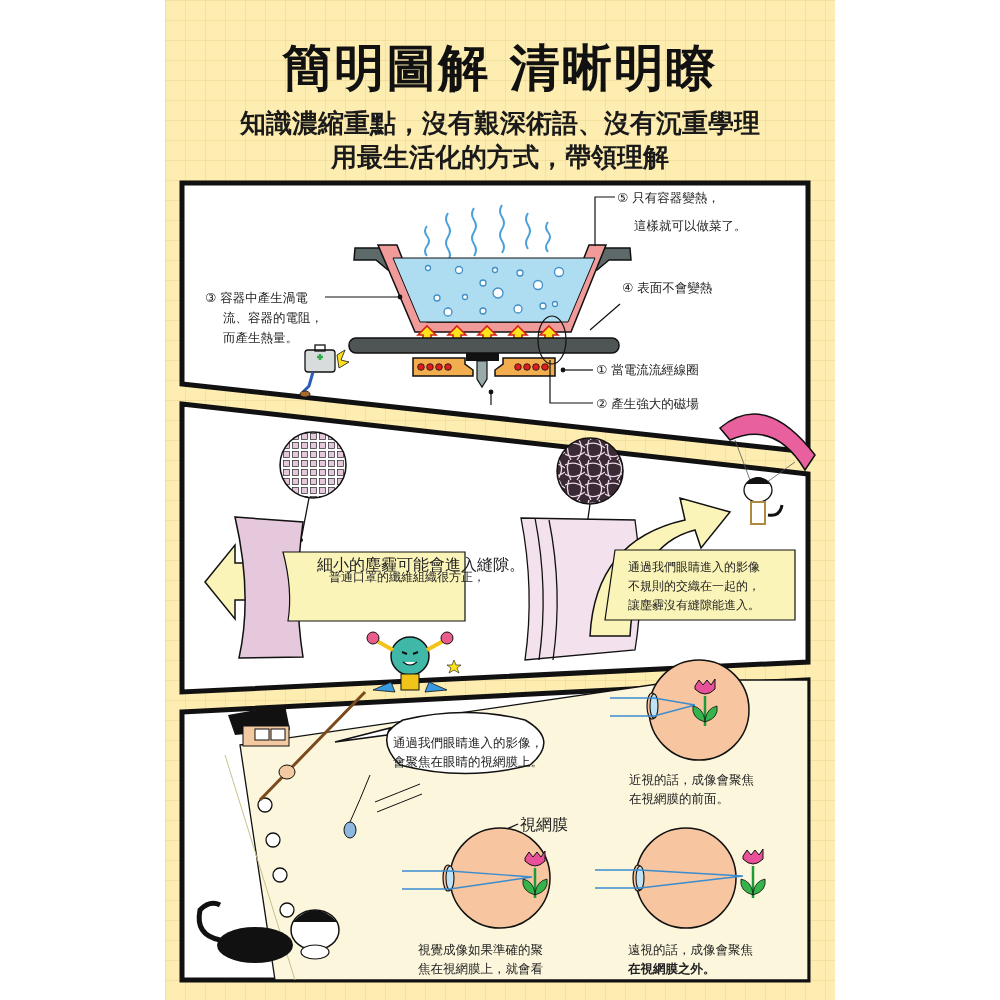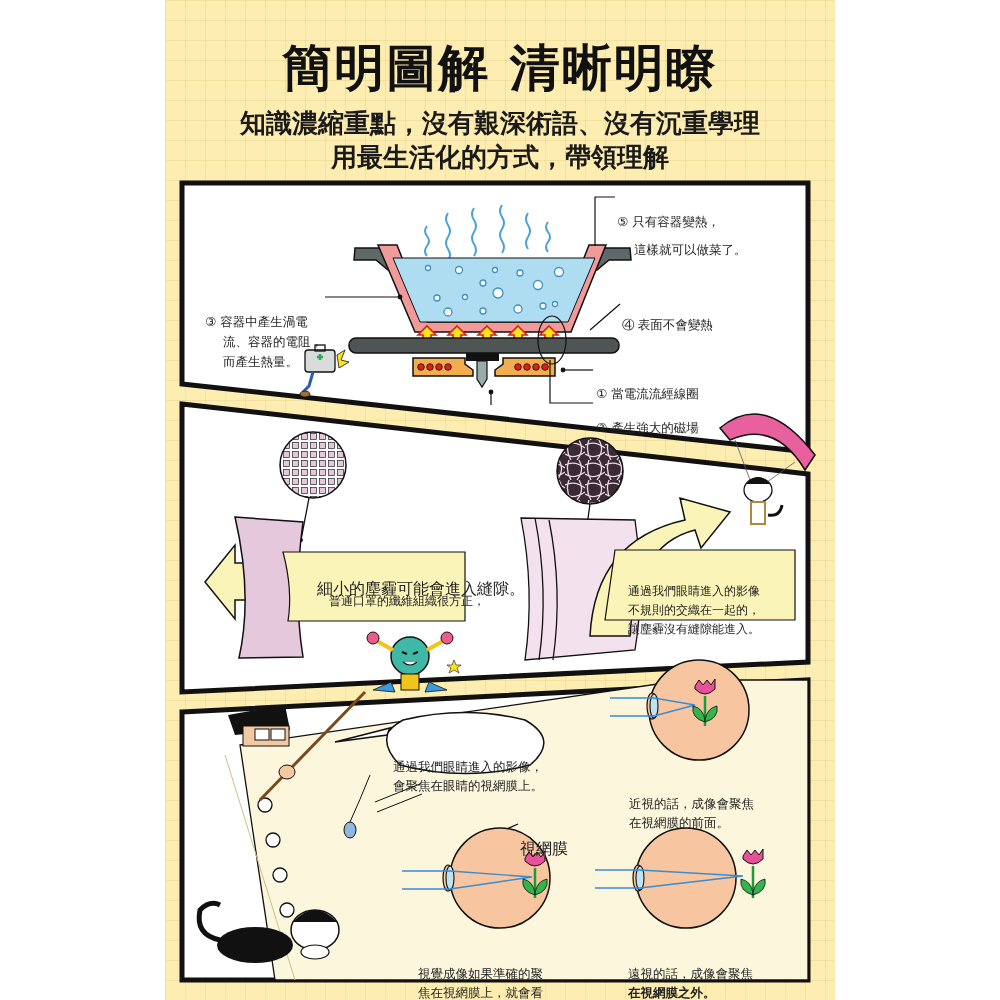--- a/index.html
+++ b/index.html
@@ -22,21 +22,20 @@
   .subline {
     position:absolute; left:0; width:670px; text-align:center;
     font-size:26px; font-weight:bold; color:#1a1a1a; line-height:34px;
   }
   .sub1 { top:106px; }
   .sub2 { top:140px; }
   svg.art { position:absolute; left:0; top:0; }
   .lbl {
     position:absolute; font-size:12.5px; color:#222; line-height:19px;
     white-space:nowrap;
-    margin-top:24px;
   }
   .lbl-bold { font-weight:normal; font-size:16px; }
 </style>
 </head>
 <body>
 
 <div class="page">
 
   <div class="headline">簡明圖解 清晰明瞭</div>
   <div class="subline sub1">知識濃縮重點，沒有艱深術語、沒有沉重學理</div>
@@ -260,21 +259,21 @@
     </g>
   </svg>
 
   <div class="lbl" style="left:452px; top:188px;">⑤ 只有容器變熱，</div>
   <div class="lbl" style="left:469px; top:216px;">這樣就可以做菜了。</div>
 
   <div class="lbl" style="left:40px; top:288px;">③ 容器中產生渦電</div>
   <div class="lbl" style="left:58px; top:308px;">流、容器的電阻，</div>
   <div class="lbl" style="left:58px; top:328px;">而產生熱量。</div>
 
-  <div class="lbl" style="left:457px; top:292px;font-family:Liberation Serif, serif;">④ 表面不會變熱</div>
+  <div class="lbl" style="left:457px; top:278px;">④ 表面不會變熱</div>
   <div class="lbl" style="left:431px; top:360px;">① 當電流流經線圈</div>
   <div class="lbl" style="left:431px; top:394px;">② 產生強大的磁場</div>
 
   <div class="lbl" style="left:164px; top:568px; font-size:12px;">普通口罩的纖維組織很方正，</div>
   <div class="lbl" style="left:152px; top:555px; font-size:16px;">細小的塵霾可能會進入縫隙。</div>
 
   <div class="lbl" style="left:463px; top:558px; font-size:12px;">通過我們眼睛進入的影像</div>
   <div class="lbl" style="left:463px; top:577px; font-size:12px;">不規則的交織在一起的，</div>
   <div class="lbl" style="left:463px; top:596px; font-size:12px;">讓塵霾沒有縫隙能進入。</div>
 

